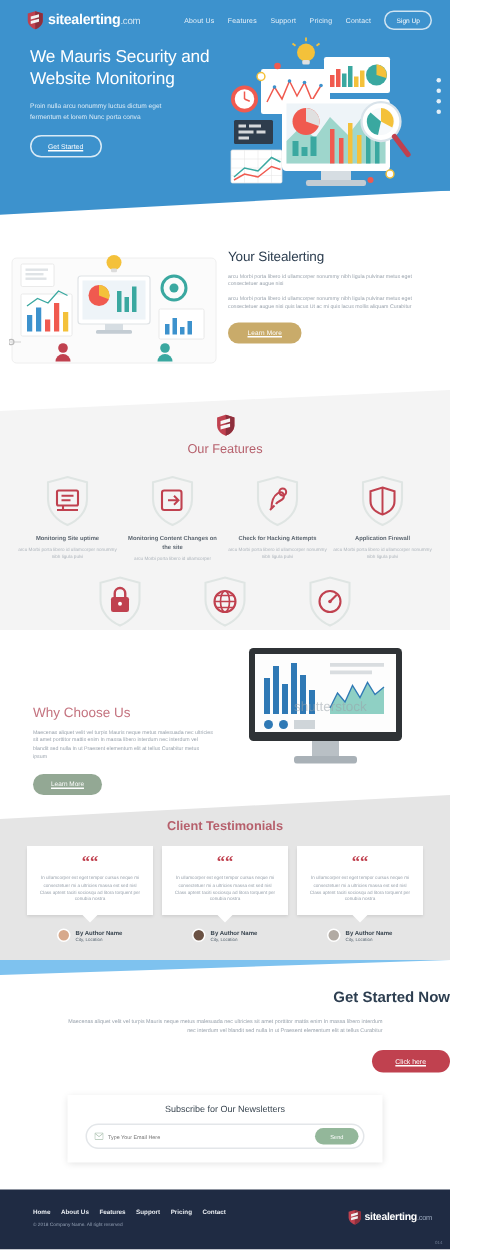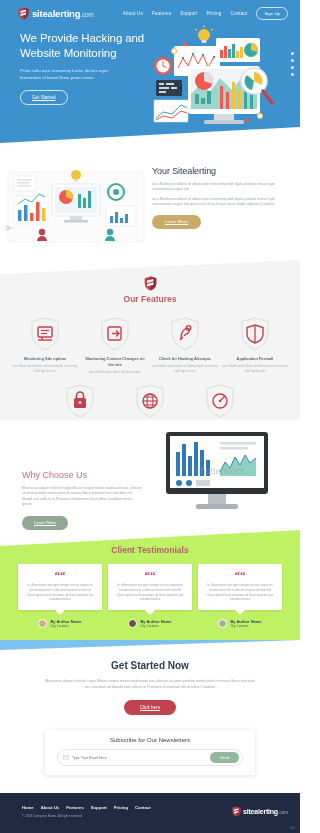--- a/index.html
+++ b/index.html
@@ -69,41 +69,41 @@
   .features {
     position:relative; width:300px; height:160px;
     background:#f4f4f4; padding-top:16px;
   }
   .features::before{
     content:""; position:absolute; left:0; top:0; width:300px; height:14px;
     background:#fff; clip-path:polygon(0 0, 100% 0, 100% 0, 0 100%);
   }
   .feat-head { text-align:center; position:relative; z-index:2; }
   .feat-shield { width:13px; height:15px; margin:0 auto 3px; display:block; }
-  .feat-title { font-size:8.5px; color:#b6606c; font-weight:700; }
+  .feat-title { font-size:8.5px; color:#b6606c; font-weight:400; }
   .feat-grid { display:flex; justify-content:center; gap:4px; margin-top:13px; padding:0 8px; }
   .feat-grid.row2 { margin-top:10px; }
   .feat-item { width:66px; text-align:center; }
   .feat-icon-wrap { width:30px; height:34px; margin:0 auto 5px; position:relative; }
   .feat-name { font-size:3.9px; font-weight:700; color:#5c6670; line-height:5.6px; }
   .feat-desc { margin-top:2.5px; font-size:3.1px; line-height:4.6px; color:#aeb5bc; }
 
   
   .why { position:relative; width:300px; height:110px; background:#fff; }
   .why-text { position:absolute; left:22px; top:18px; width:120px; }
   .why-title { font-size:9px; color:#c4737f; font-weight:400;margin-top:32px; }
   .why-p { margin-top:6px; font-size:3.5px; line-height:5.4px; color:#9aa3ad; }
   .btn-learnmore-green {
     margin-top:8px; display:inline-block; font-size:4.3px; color:#fff; background:#93a894;
     border-radius:9px; padding:4.5px 12px;
   }
   .why-art { position:absolute; right:28px; top:10px; width:110px; height:86px; }
 
   
-  .testi { position:relative; width:300px; height:110px; background:#bef264; overflow:hidden; }
+  .testi { position:relative; width:300px; height:110px; background:#e5e5e5; overflow:hidden; }
   .testi::before{
     content:""; position:absolute; left:0; top:0; width:300px; height:16px;
     background:#fff; clip-path:polygon(0 0, 100% 0, 0 100%);
   }
   .testi-title { position:relative; z-index:2; text-align:center; padding-top:15px; font-size:8.5px; color:#b6606c; }
   .testi-grid { display:flex; justify-content:center; gap:6px; margin-top:9px; padding:0 10px; }
   .testi-card {
     width:84px; background:#fff; padding:7px 7px 8px; position:relative;
     box-shadow:0 1px 2px rgba(0,0,0,.10);
   }
@@ -115,21 +115,21 @@
   .quote-mark { text-align:center; font-size:11px; color:#c0414f; font-weight:700; line-height:8px; font-family:"Liberation Serif", serif; }
   .testi-body { margin-top:4px; font-size:3.1px; line-height:4.8px; color:#9aa3ad; text-align:center; }
   .testi-author { display:flex; align-items:center; justify-content:center; gap:3px; margin-top:9px; }
   .avatar { width:9px; height:9px; border-radius:50%; background:#d7a98c; border:.7px solid #fff; flex:0 0 auto; overflow:hidden; position:relative; }
   .avatar.b { background:#6b5244; }
   .avatar.c { background:#b2aba4; }
   .author-meta .an { font-size:4px; font-weight:700; color:#3a4651; line-height:5px; }
   .author-meta .al { font-size:3px; color:#52606d; line-height:4px; }
 
   
-  .started { position:relative; width:300px; height:88px; background:#fff; text-align:center; }
+  .started { position:relative; width:300px; height:88px; background:#fff; text-align:right; }
   .started::before{
     content:""; position:absolute; left:0; top:0; width:300px; height:10px;
     background:#7ec2ef; clip-path:polygon(0 0, 100% 0, 0 100%);
   }
   .started-title { padding-top:20px; font-size:10px; color:#2d3e50; position:relative; z-index:2; }
   .started-p { margin:7px auto 0; width:210px; font-size:3.6px; line-height:6px; color:#9aa3ad; }
   .btn-clickhere {
     margin-top:10px; display:inline-block; font-size:4.6px; color:#fff; background:#c0414f;
     border-radius:10px; padding:5px 16px;
   }
@@ -179,21 +179,21 @@
         <a class="nav-link" href="#">Features</a>
         <a class="nav-link" href="#">Support</a>
         <a class="nav-link" href="#">Pricing</a>
         <a class="nav-link" href="#">Contact</a>
         <button class="btn-signup">Sign Up</button>
       </div>
     </nav>
 
     <div class="hero-body">
       <h1 class="hero-title">
-        <span>We Provide Hacking and</span><br>
+        <span>We Mauris Security and</span><br>
         <span>Website Monitoring</span>
       </h1>
       <p class="hero-sub">Proin nulla arcu nonummy luctus dictum eget fermentum et lorem Nunc porta conva</p>
       <a class="btn-getstarted" href="#">Get Started</a>
     </div>
 
     <svg class="hero-art" viewBox="0 0 150 112">
 
       <g>
         <circle cx="56" cy="11" r="6" fill="#f4c13a"></circle>

